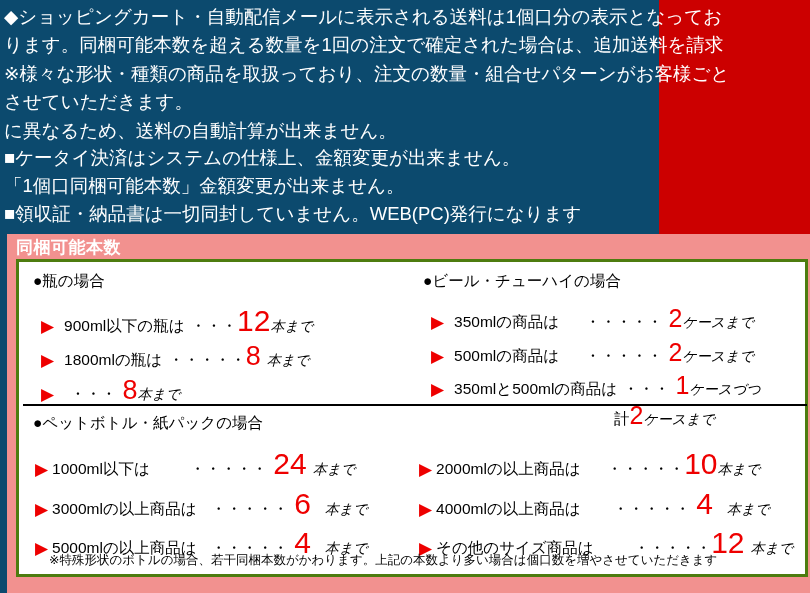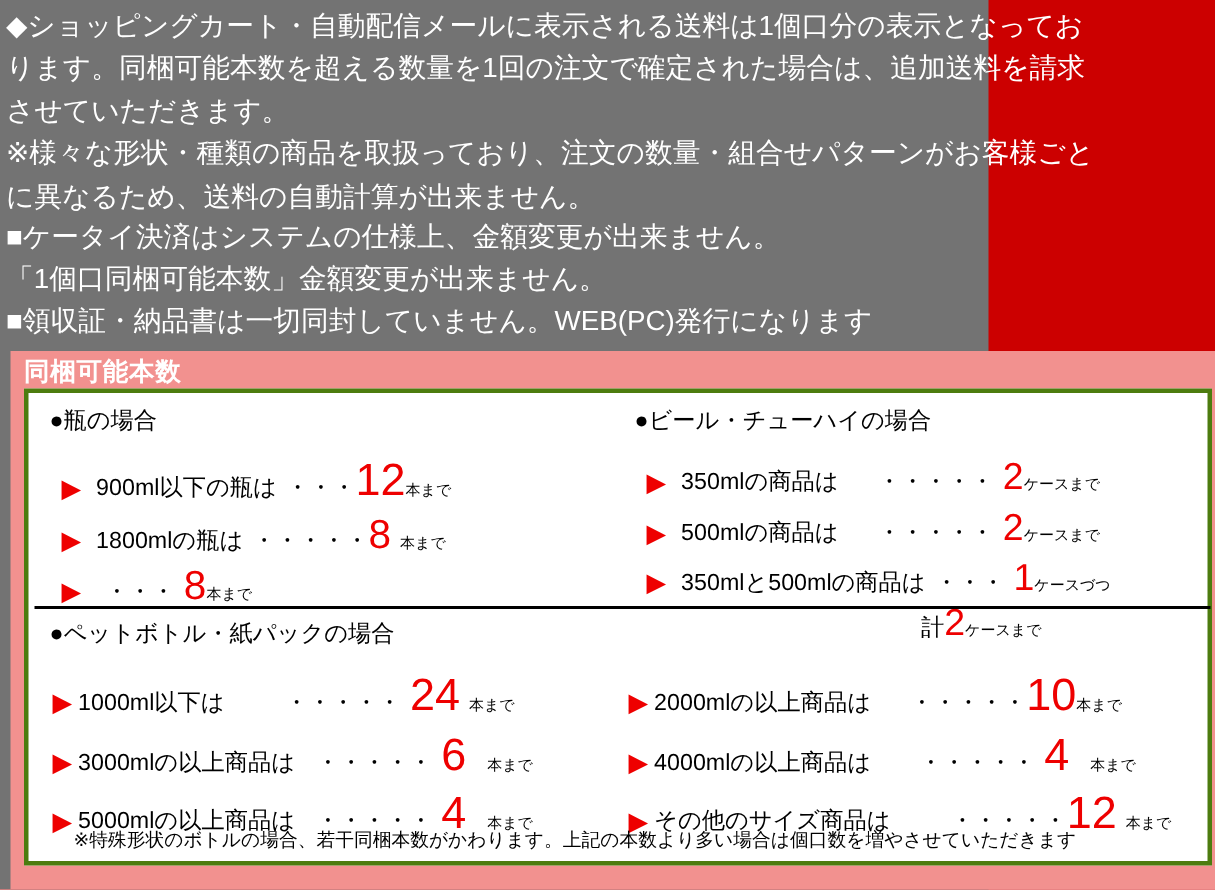--- a/index.html
+++ b/index.html
@@ -12,21 +12,21 @@
     overflow: hidden;
     background: #cc0000;
     font-family: "Liberation Sans", "DejaVu Sans", sans-serif;
     -webkit-font-smoothing: none;
   }
 
   #page {
     position: relative;
     width: 659px;
     height: 593px;
-    background: #737373;
+    background: #0c4a6e;
   }
 
   
   .notice-block {
     position: absolute;
     left: 4px;
     width: 802px;
     color: #ffffff;
     font-weight: 400;
   }
@@ -90,21 +90,21 @@
     color: #ee0000;
     font-size: 17px;
     line-height: 1;
     margin-right: 4px;
     position: relative;
     top: 1px;
   }
   .lbl   { font-size: 15.5px; }
   .dots  { font-size: 15.5px; letter-spacing: 0px; }
   .num   { color: #ee0000; font-weight: 400; line-height: 1; text-align: center; }
-  .unit  { font-size: 10px; }
+  .unit  { font-size: 14px; font-style: italic; }
   .gap-s { display: inline-block; width: 6px; }
   .gap-m { display: inline-block; width: 14px; }
   .gap-l { display: inline-block; width: 26px; }
 
   
   .n-xl { font-size: 30px; }
   .n-lg { font-size: 27px; }
   .n-md { font-size: 25px; }
 
   
@@ -129,22 +129,22 @@
   }
 </style>
 </head>
 <body>
 
 <div id="page">
 
   <div class="notice-block" id="notice-1">
     <div class="notice-line">◆ショッピングカート・自動配信メールに表示される送料は1個口分の表示となってお</div>
     <div class="notice-line">ります。同梱可能本数を超える数量を1回の注文で確定された場合は、追加送料を請求</div>
+    <div class="notice-line">※様々な形状・種類の商品を取扱っており、注文の数量・組合せパターンがお客様ごと</div>
     <div class="notice-line">させていただきます。</div>
-    <div class="notice-line">※様々な形状・種類の商品を取扱っており、注文の数量・組合せパターンがお客様ごと</div>
     <div class="notice-line">に異なるため、送料の自動計算が出来ません。</div>
   </div>
 
   <div class="notice-block" id="notice-2">
     <div class="notice-line">■ケータイ決済はシステムの仕様上、金額変更が出来ません。</div>
     <div class="notice-line">「1個口同梱可能本数」金額変更が出来ません。</div>
   </div>
 
   <div class="notice-block" id="notice-3">
     <div class="notice-line">■領収証・納品書は一切同封していません。WEB(PC)発行になります</div>

